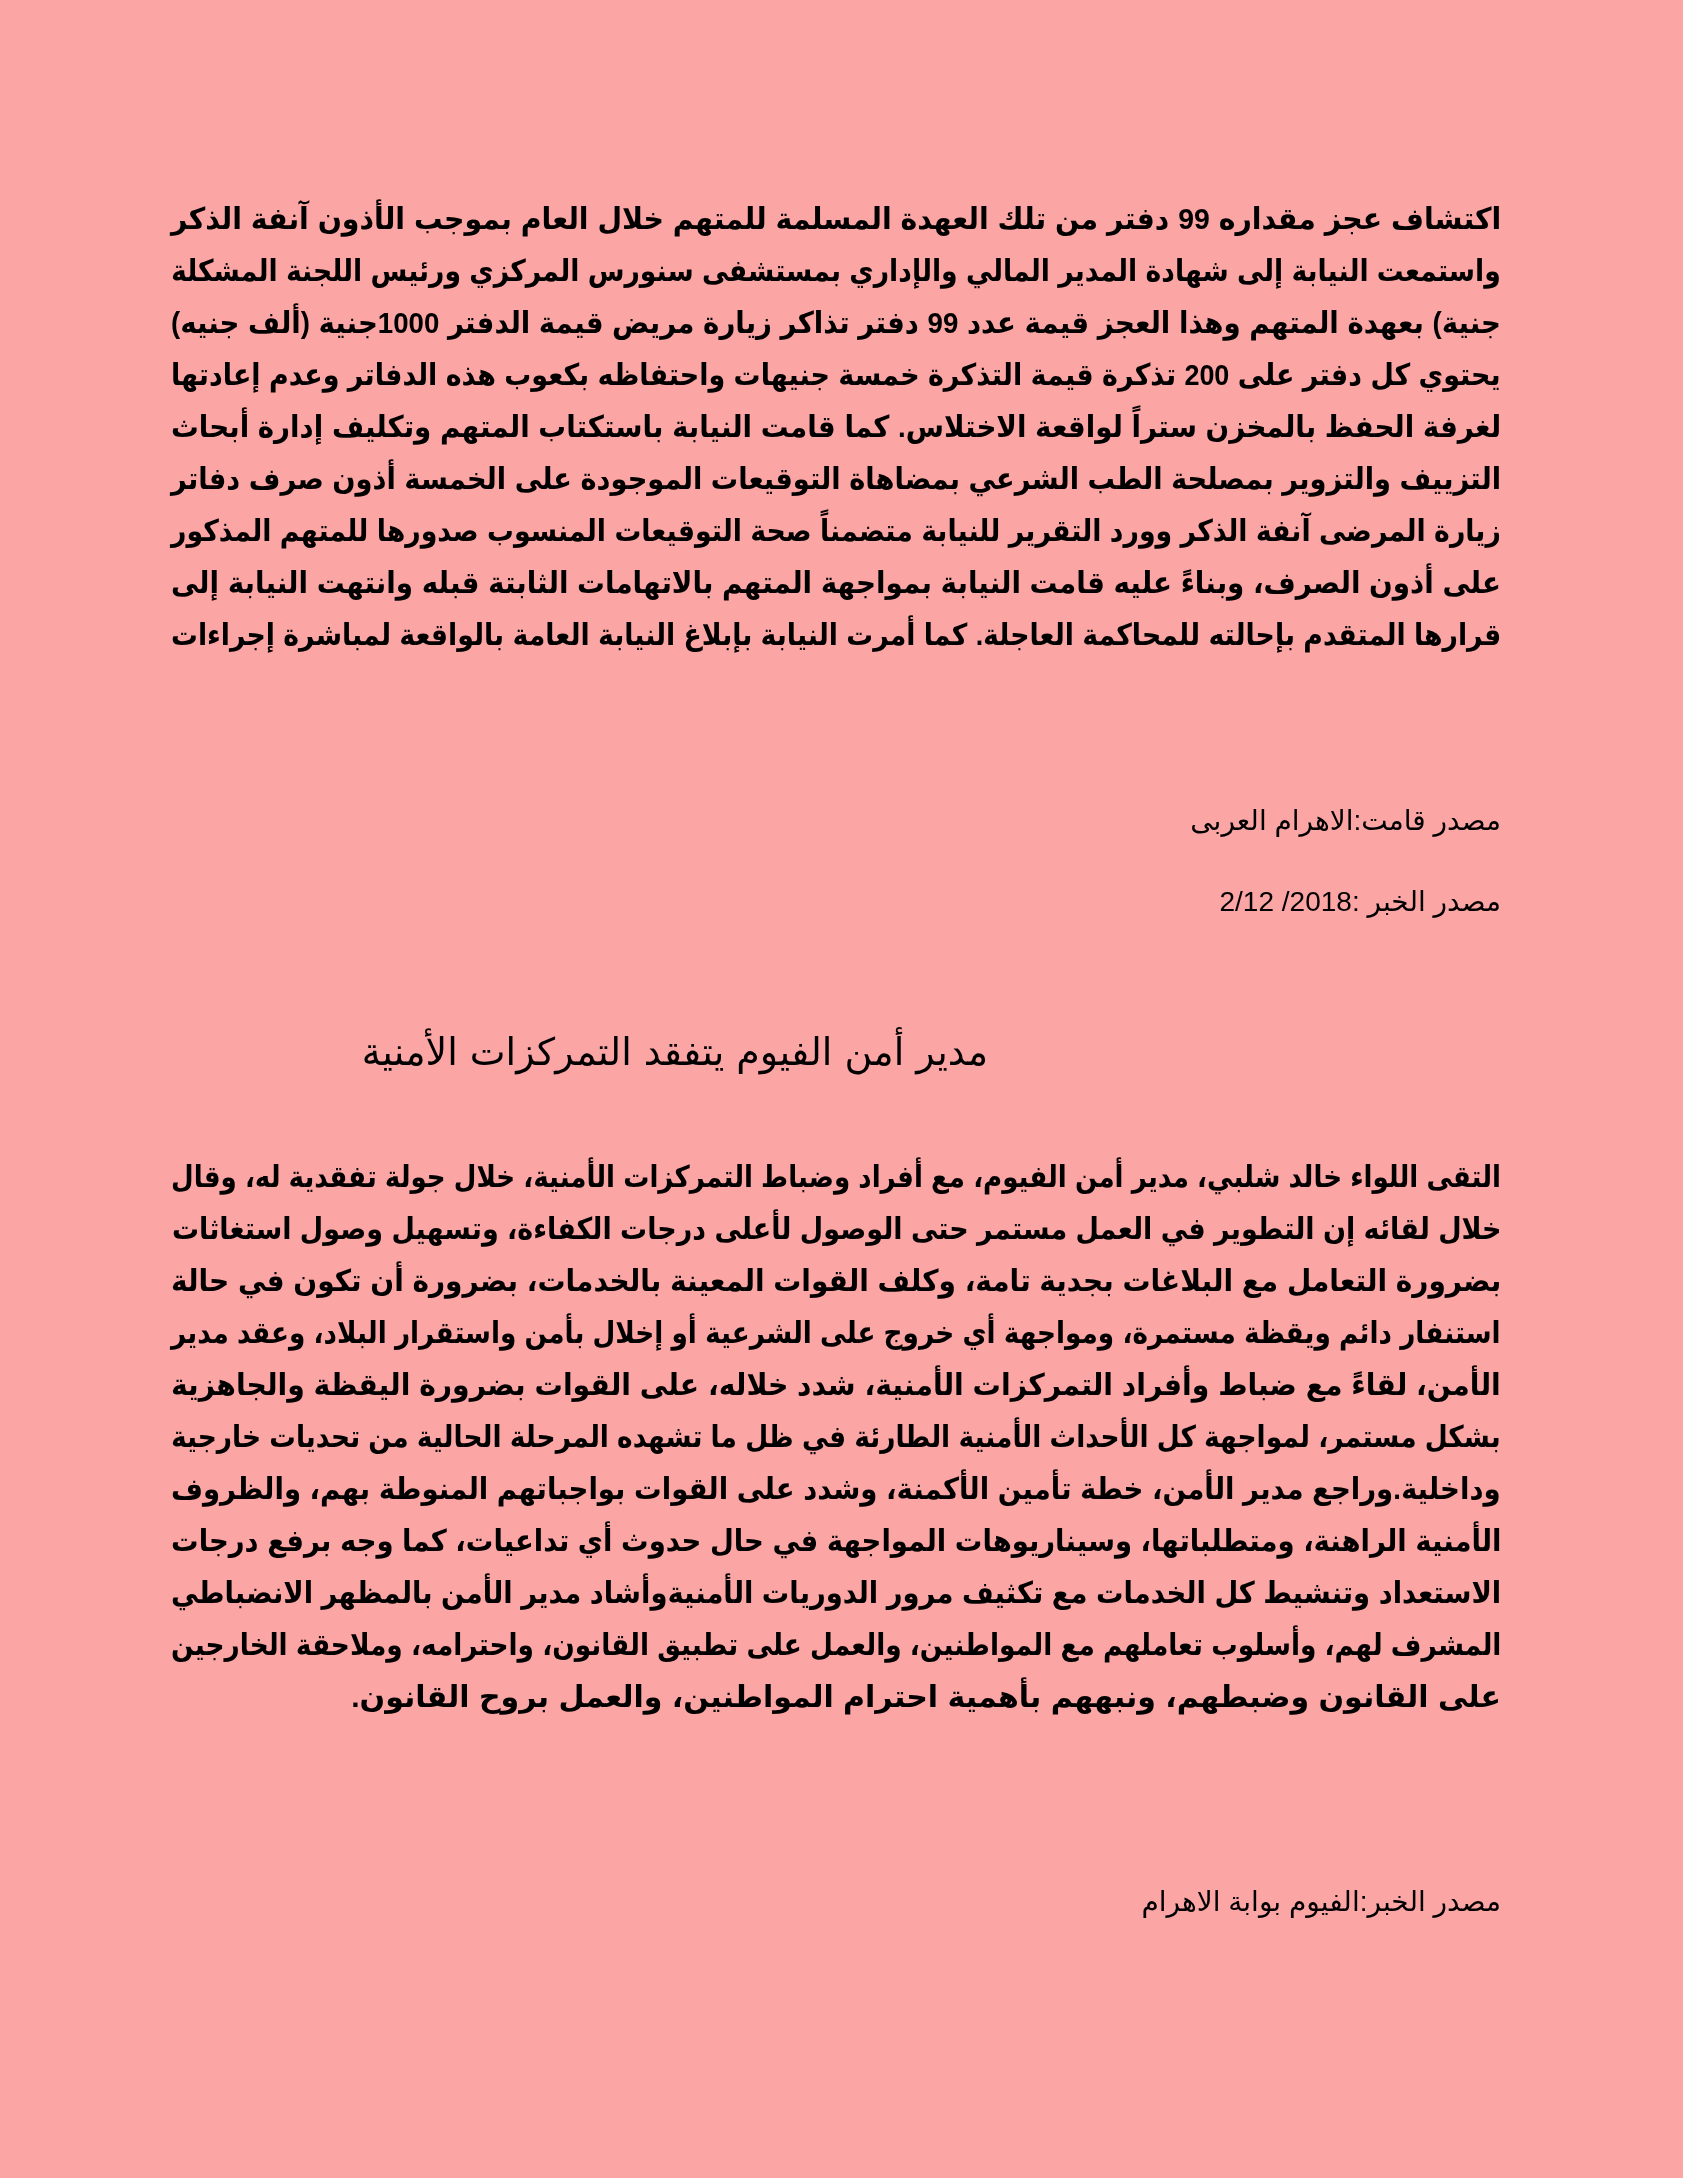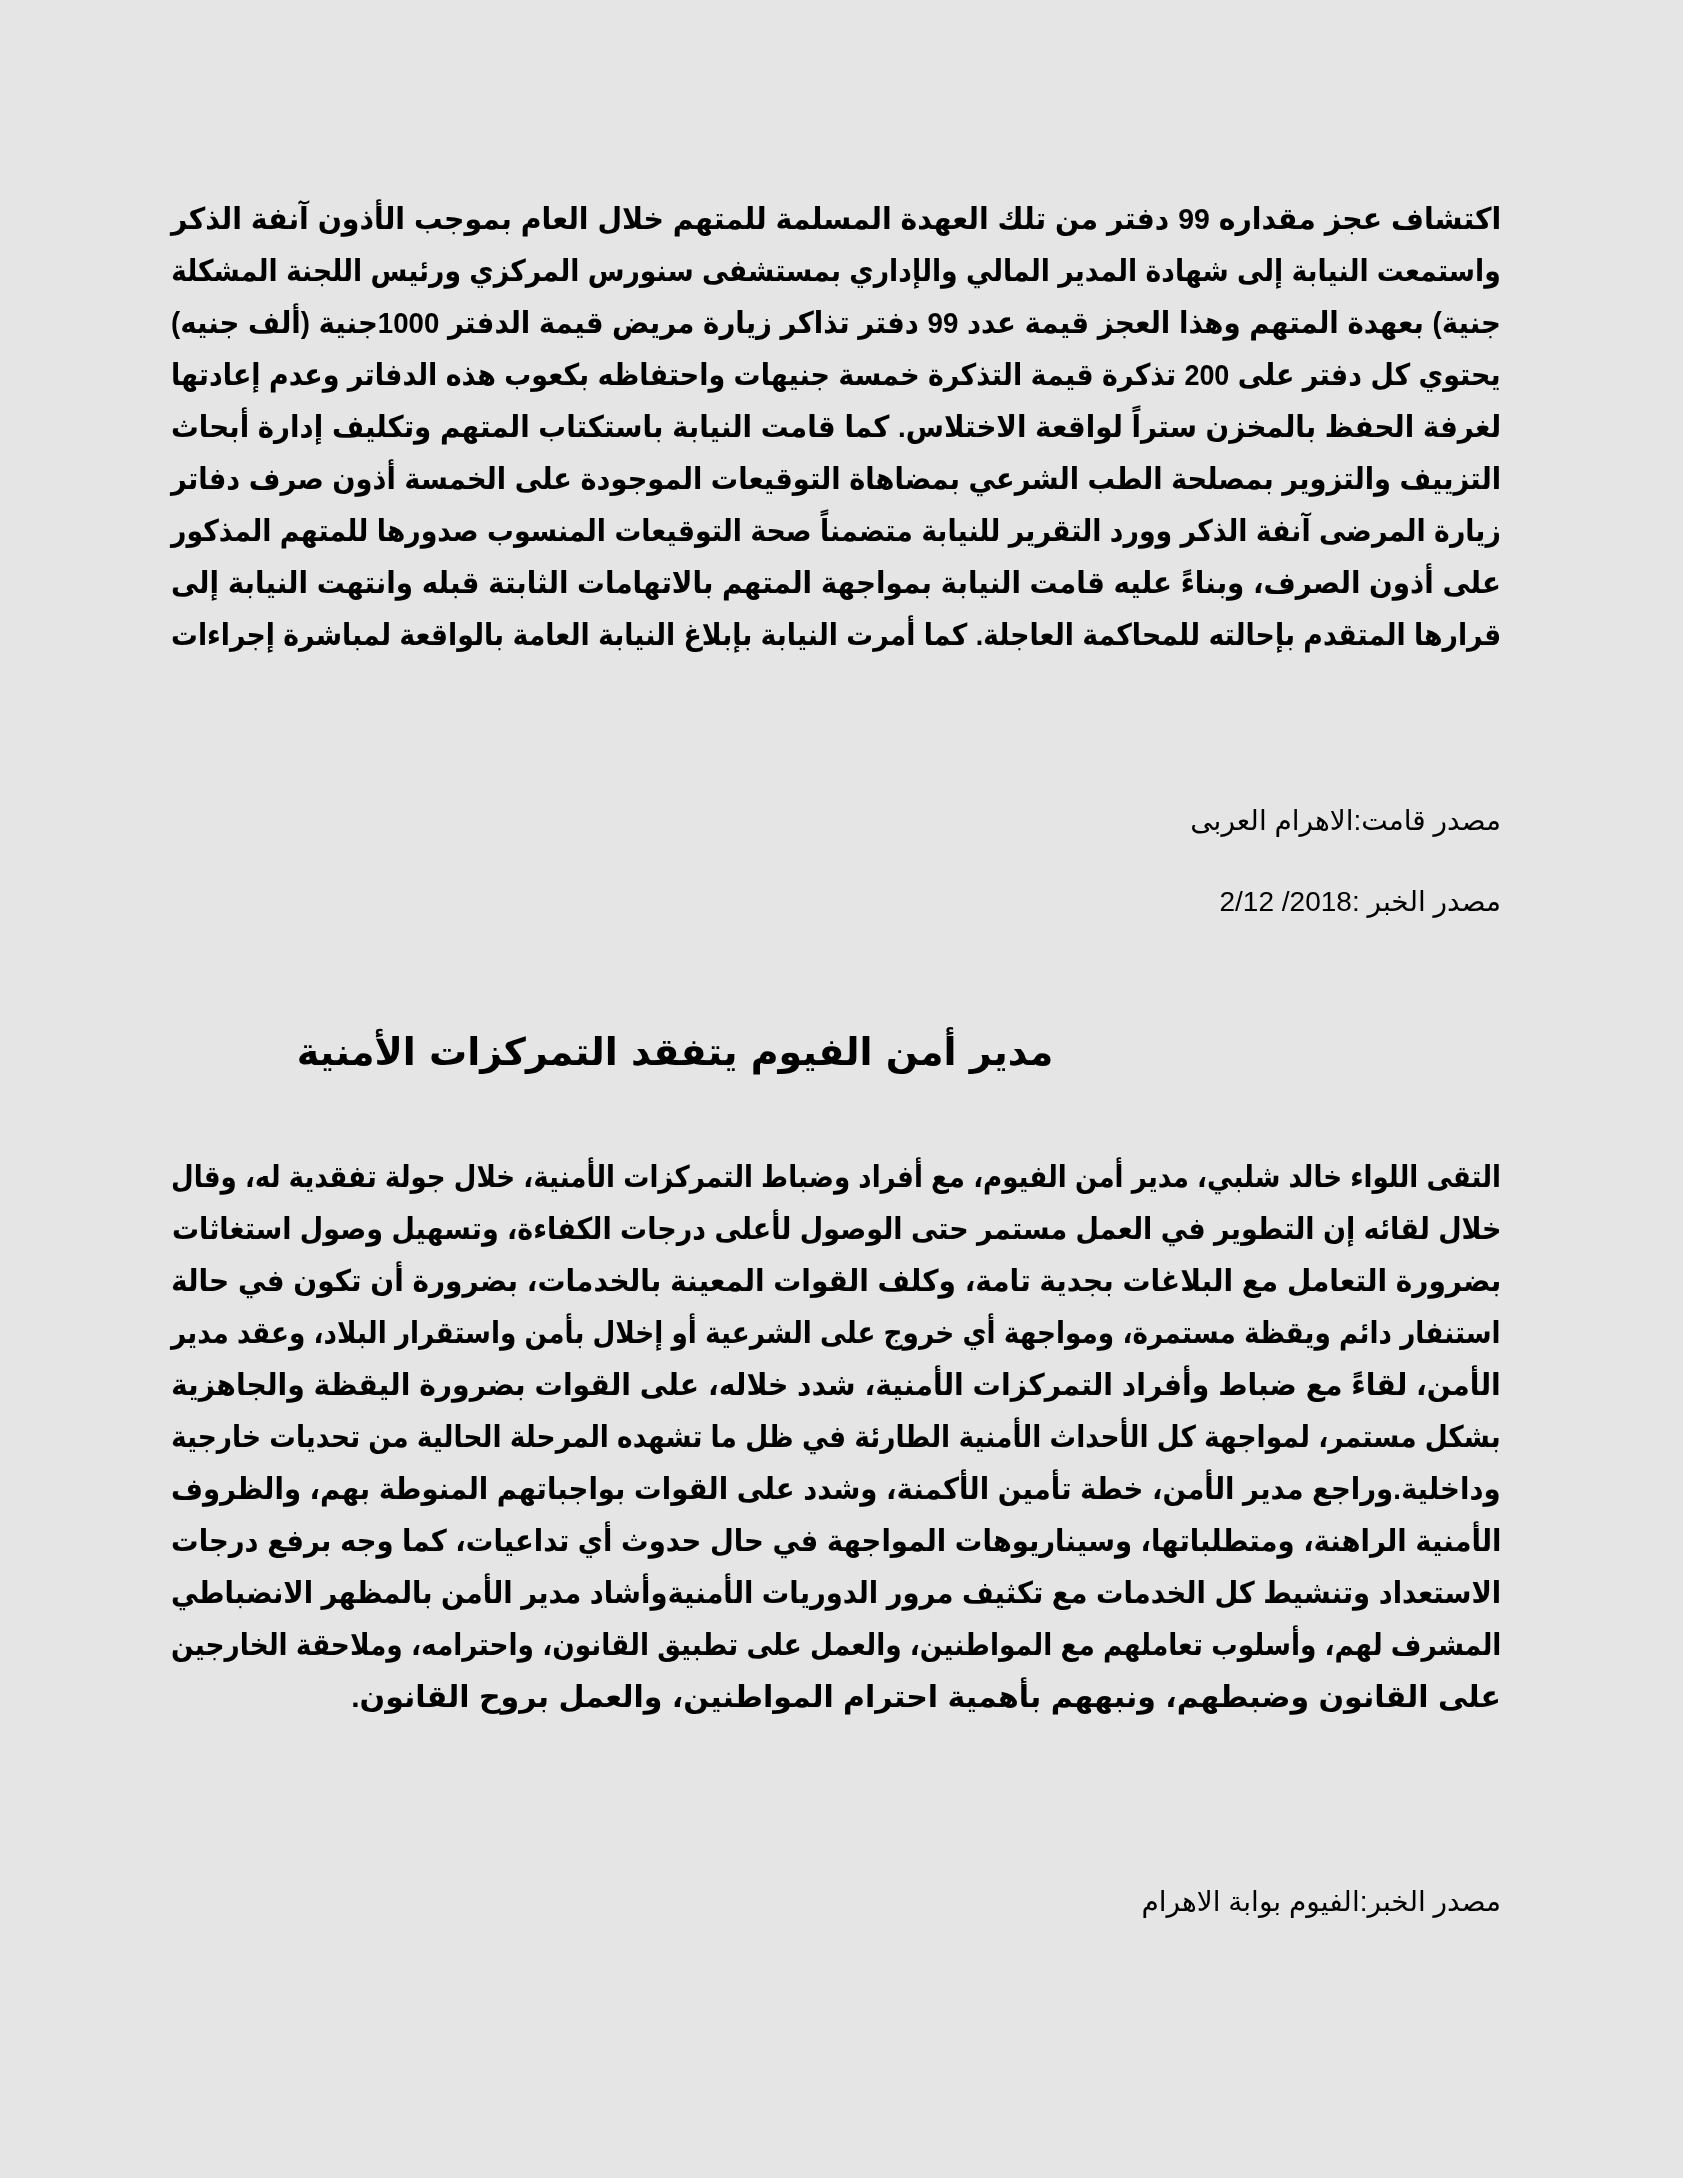--- a/index.html
+++ b/index.html
@@ -14,21 +14,21 @@
       overflow: hidden;
       color: #000000;
       font-family: "DejaVu Sans", "Liberation Sans", sans-serif;
     }
     .page {
       position: absolute;
       left: 0;
       top: 0;
       width: 1683px;
       height: 2178px;
-      background: #e5e5e5;
+      background: #fca5a5;
     }
     .para {
       position: absolute;
       left: 184px;
       width: 1317px;
       direction: rtl;
       text-align: justify;
       text-align-last: right;
       font-size: 30px;
       line-height: 52px;
@@ -66,21 +66,21 @@
     #source3 { top: 1885px; }
 
     .headline {
       position: absolute;
       top: 1030px;
       left: 0;
       width: 1370px;
       text-align: center;
       direction: rtl;
       font-size: 38px;
-      font-weight: bold;
+      font-weight: normal;
       font-family: "DejaVu Sans", "Liberation Sans", sans-serif;
       white-space: nowrap;
     }
     .headline span {
       display: inline-block;
       transform: translateX(-10px);
     }
   </style>
 </head>
 <body>

